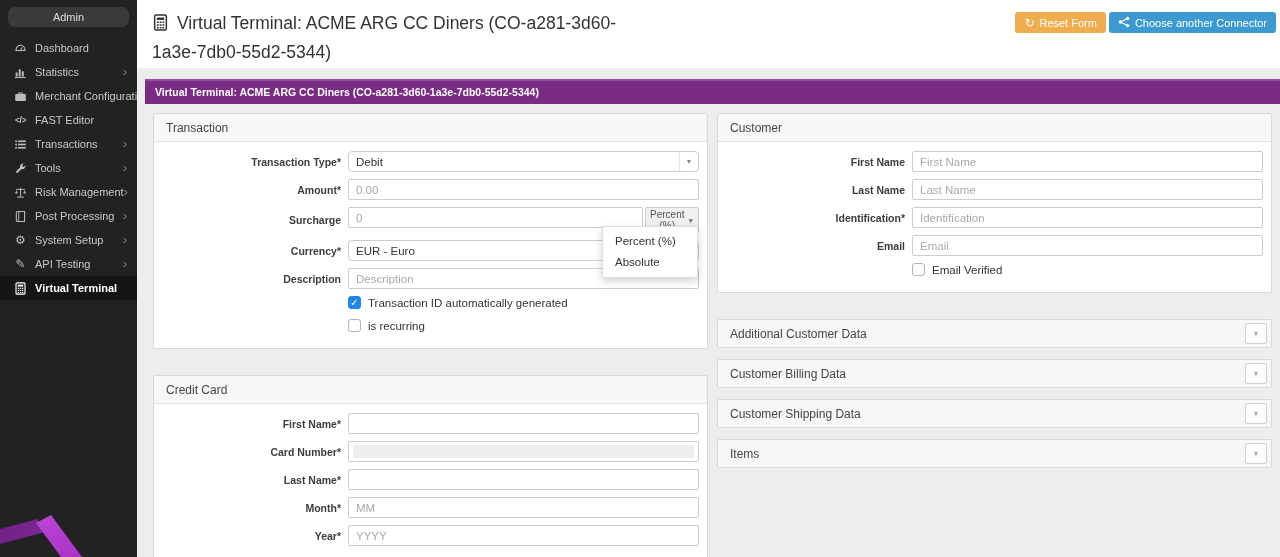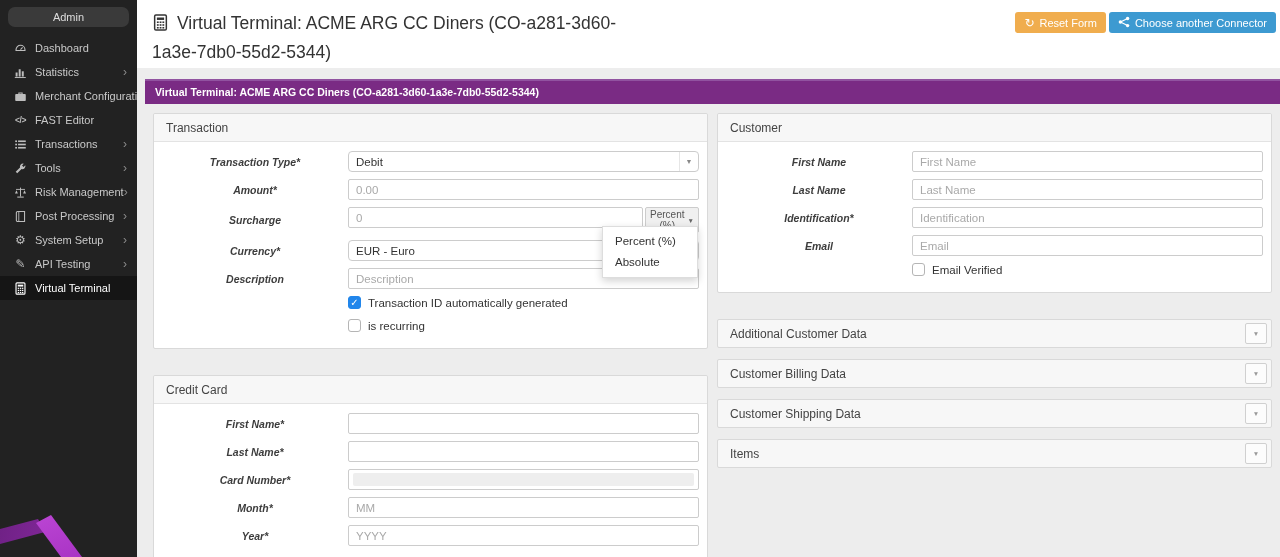--- a/index.html
+++ b/index.html
@@ -15,21 +15,21 @@
   
   .sidebar { width:137px; flex-shrink:0; background:#222222; position:relative; overflow:hidden; }
   .admin-pill {
     margin:7px 8px 9px 8px; background:#3a3a3a; border-radius:7px;
     text-align:center; font-size:11px; color:#dddddd; padding:4px 0; cursor:pointer;
   }
   .nav-item {
     height:24px; display:flex; align-items:center; padding:0 10px 0 13px;
     font-size:11px; color:#c9c9c9; cursor:pointer; white-space:nowrap;
   }
-  .nav-item.active { background:#151515; color:#ffffff; }
+  .nav-item.active { background:#151515; color:#ffffff;font-weight:bold; }
   .nav-icon { width:15px; margin-right:7px; display:flex; justify-content:center; align-items:center; color:#bdbdbd; flex-shrink:0; }
   .nav-item.active .nav-icon { color:#ffffff; }
   .nav-glyph { font-size:12px; line-height:1; font-family:"DejaVu Sans", sans-serif; }
   .code-glyph { font-size:8.5px; font-weight:bold; letter-spacing:-0.5px; }
   .nav-caret { margin-left:auto; color:#8a8a8a; font-size:12px; line-height:1; }
   .logo-deco { position:absolute; left:0; bottom:0; width:137px; height:46px; pointer-events:none; }
   .band { position:absolute; inset:0; }
   .band-left  { background:linear-gradient(100deg,#6f2185,#9c30b6); clip-path:polygon(0 18px,38px 8px,45px 21px,0 33px); }
   .band-right { background:linear-gradient(160deg,#c04ad8,#a32ebf); clip-path:polygon(36px 12px,51px 4px,82px 46px,61px 46px); }
 
@@ -60,21 +60,21 @@
   .content { display:flex; gap:9px; padding:9px 8px 0 16px; align-items:flex-start; }
   .col { width:555px; flex-shrink:0; }
   .panel { background:#ffffff; border:1px solid #d9d9d9; border-radius:2px; margin-bottom:26px; }
   .panel-header {
     background:#f7f7f7; border-bottom:1px solid #e3e3e3; border-radius:2px 2px 0 0;
     padding:7px 12px 6px 12px; font-size:12px; color:#444444;
   }
   .panel-body { padding:9px 8px 12px 15px; }
 
   .frow { display:grid; grid-template-columns:172px 1fr; column-gap:7px; align-items:center; margin-bottom:7px; }
-  .flabel { text-align:center; font-size:10.5px; font-weight:700; color:#3d3d3d;font-style:italic; }
+  .flabel { text-align:right; font-size:10.5px; font-weight:700; color:#3d3d3d; }
   .finput {
     height:21px; width:100%; border:1px solid #cccccc; border-radius:2px;
     font-size:11.5px; color:#333; padding:0 7px; background:#fff; font-family:inherit; outline:none;
   }
   .finput::placeholder { color:#a9a9a9; }
   .fselect {
     height:21px; width:100%; border:1px solid #cccccc; border-radius:4px; background:#fff;
     font-size:11.5px; color:#333; display:flex; align-items:center; padding:0 24px 0 7px;
     position:relative; cursor:pointer;
   }
@@ -370,29 +370,29 @@
         <section class="panel">
           <div class="panel-header">Credit Card</div>
           <div class="panel-body">
 
             <div class="frow">
               <label class="flabel">First Name*</label>
               <input class="finput" type="text" style="">
             </div>
 
             <div class="frow">
-              <label class="flabel">Last Name*</label>
-              <input class="finput" type="text" style="">
-            </div>
-
-            <div class="frow">
               <label class="flabel">Card Number*</label>
               <div class="finput masked">
                   <div class="mask-strip"></div>
                 </div>
+            </div>
+
+            <div class="frow">
+              <label class="flabel">Last Name*</label>
+              <input class="finput" type="text" style="">
             </div>
 
 
             <div class="frow">
               <label class="flabel">Month*</label>
               <input class="finput" type="text" placeholder="MM" style="">
             </div>
 
             <div class="frow" style="margin-bottom:0;">
               <label class="flabel">Year*</label>

